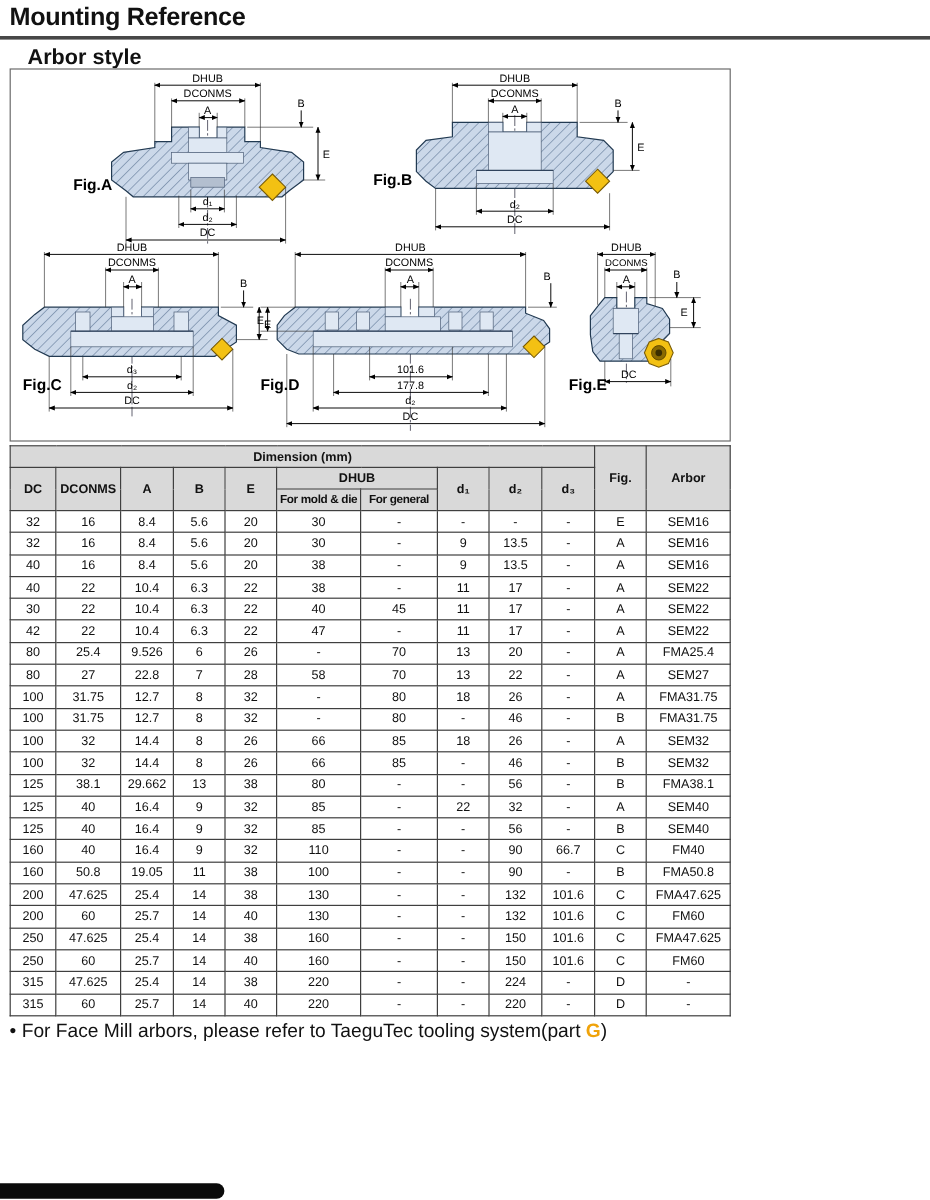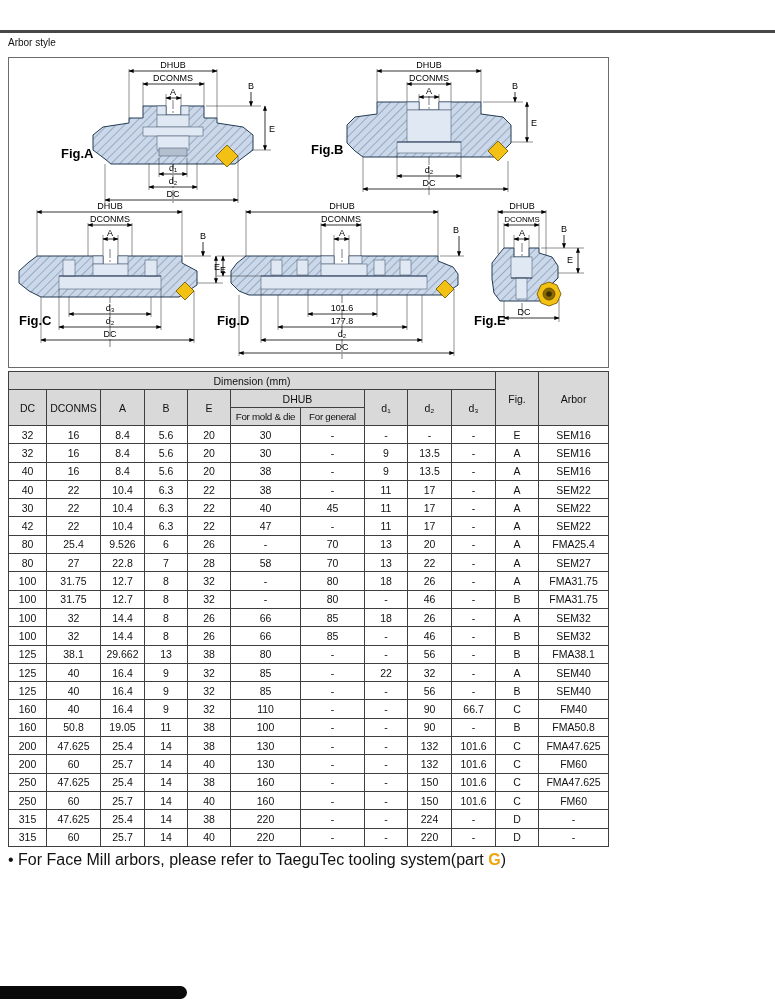--- a/index.html
+++ b/index.html
@@ -1,47 +1,48 @@
 <!DOCTYPE html>
 <html><head>
 <meta charset="utf-8">
 <style>
   html,body{margin:0;padding:0;background:#fff;}
   .page{position:relative;width:775px;height:1000px;background:#fff;overflow:hidden;
         font-family:"Liberation Sans","DejaVu Sans",sans-serif;color:#111;}
   .title{position:absolute;left:8px;top:3px;font-size:21px;font-weight:bold;letter-spacing:-0.3px;}
   .title-rule{position:absolute;left:0;top:30px;width:775px;height:3px;background:#474747;}
-  .subtitle{position:absolute;left:8px;top:37px;font-size:10px;font-weight:normal;}
+  .subtitle{position:absolute;left:23px;top:37px;font-size:18px;font-weight:bold;}
   .fig-panel{position:absolute;left:8px;top:57px;width:599px;height:309px;border:1px solid #6b6b6b;background:#fff;}
   .fig-panel svg{position:absolute;}
   svg text{font-family:"Liberation Sans","DejaVu Sans",sans-serif;font-size:9px;fill:#000;}
   svg text.figlab{font-size:13px;font-weight:bold;}
   .dim{stroke:#000;stroke-width:0.8;}
   .ext{stroke:#333;stroke-width:0.55;}
   .cl{stroke:#445;stroke-width:0.7;stroke-dasharray:9 2 2 2;}
   .body{fill:url(#hatch);stroke:#223a52;stroke-width:1;}
   .lite{fill:#dfe8f3;stroke:#51627a;stroke-width:0.6;}
   .dark{fill:#b3bfcf;stroke:#51627a;stroke-width:0.6;}
   .ins{fill:#f3c113;stroke:#7a5c06;stroke-width:0.9;}
   .tbl-wrap{position:absolute;left:8px;top:371px;}
   table.dim-table{border-collapse:collapse;table-layout:fixed;width:600px;}
   table.dim-table th,table.dim-table td{border:1px solid #3f3f3f;text-align:center;vertical-align:middle;
       padding:0;font-size:10.5px;overflow:hidden;white-space:nowrap;}
-  table.dim-table th{background:#d9d9d9;font-weight:normal;height:17px;font-size:10.5px;margin-left:48px;}
+  table.dim-table th{background:#d9d9d9;font-weight:bold;height:17px;font-size:10.5px;margin-left:48px;}
   table.dim-table th.sub{font-size:9.8px;letter-spacing:-0.3px;}
   table.dim-table td{background:#fff;height:17.3px;}
   .footnote{position:absolute;left:8px;top:851px;font-size:16px;}
   .footnote .hl{color:#f0a30a;font-weight:bold;}
   .footer-tab{position:absolute;left:0;top:986px;width:187px;height:13px;background:#0a0a0a;border-radius:0 7px 7px 0;}
 </style>
 </head>
 <body>
 
 <div class="page">
 
+  <div class="title">Mounting Reference</div>
   <div class="title-rule"></div>
   <div class="subtitle">Arbor style</div>
 
   <div class="fig-panel">
 
     <svg width="0" height="0" style="position:absolute">
       <defs>
         <pattern id="hatch" patternUnits="userSpaceOnUse" width="6" height="6" patternTransform="rotate(45)">
           <rect width="6" height="6" fill="#cbd8e9"></rect>
           <line x1="0" y1="0" x2="0" y2="6" stroke="#6e84a2" stroke-width="1.1"></line>

